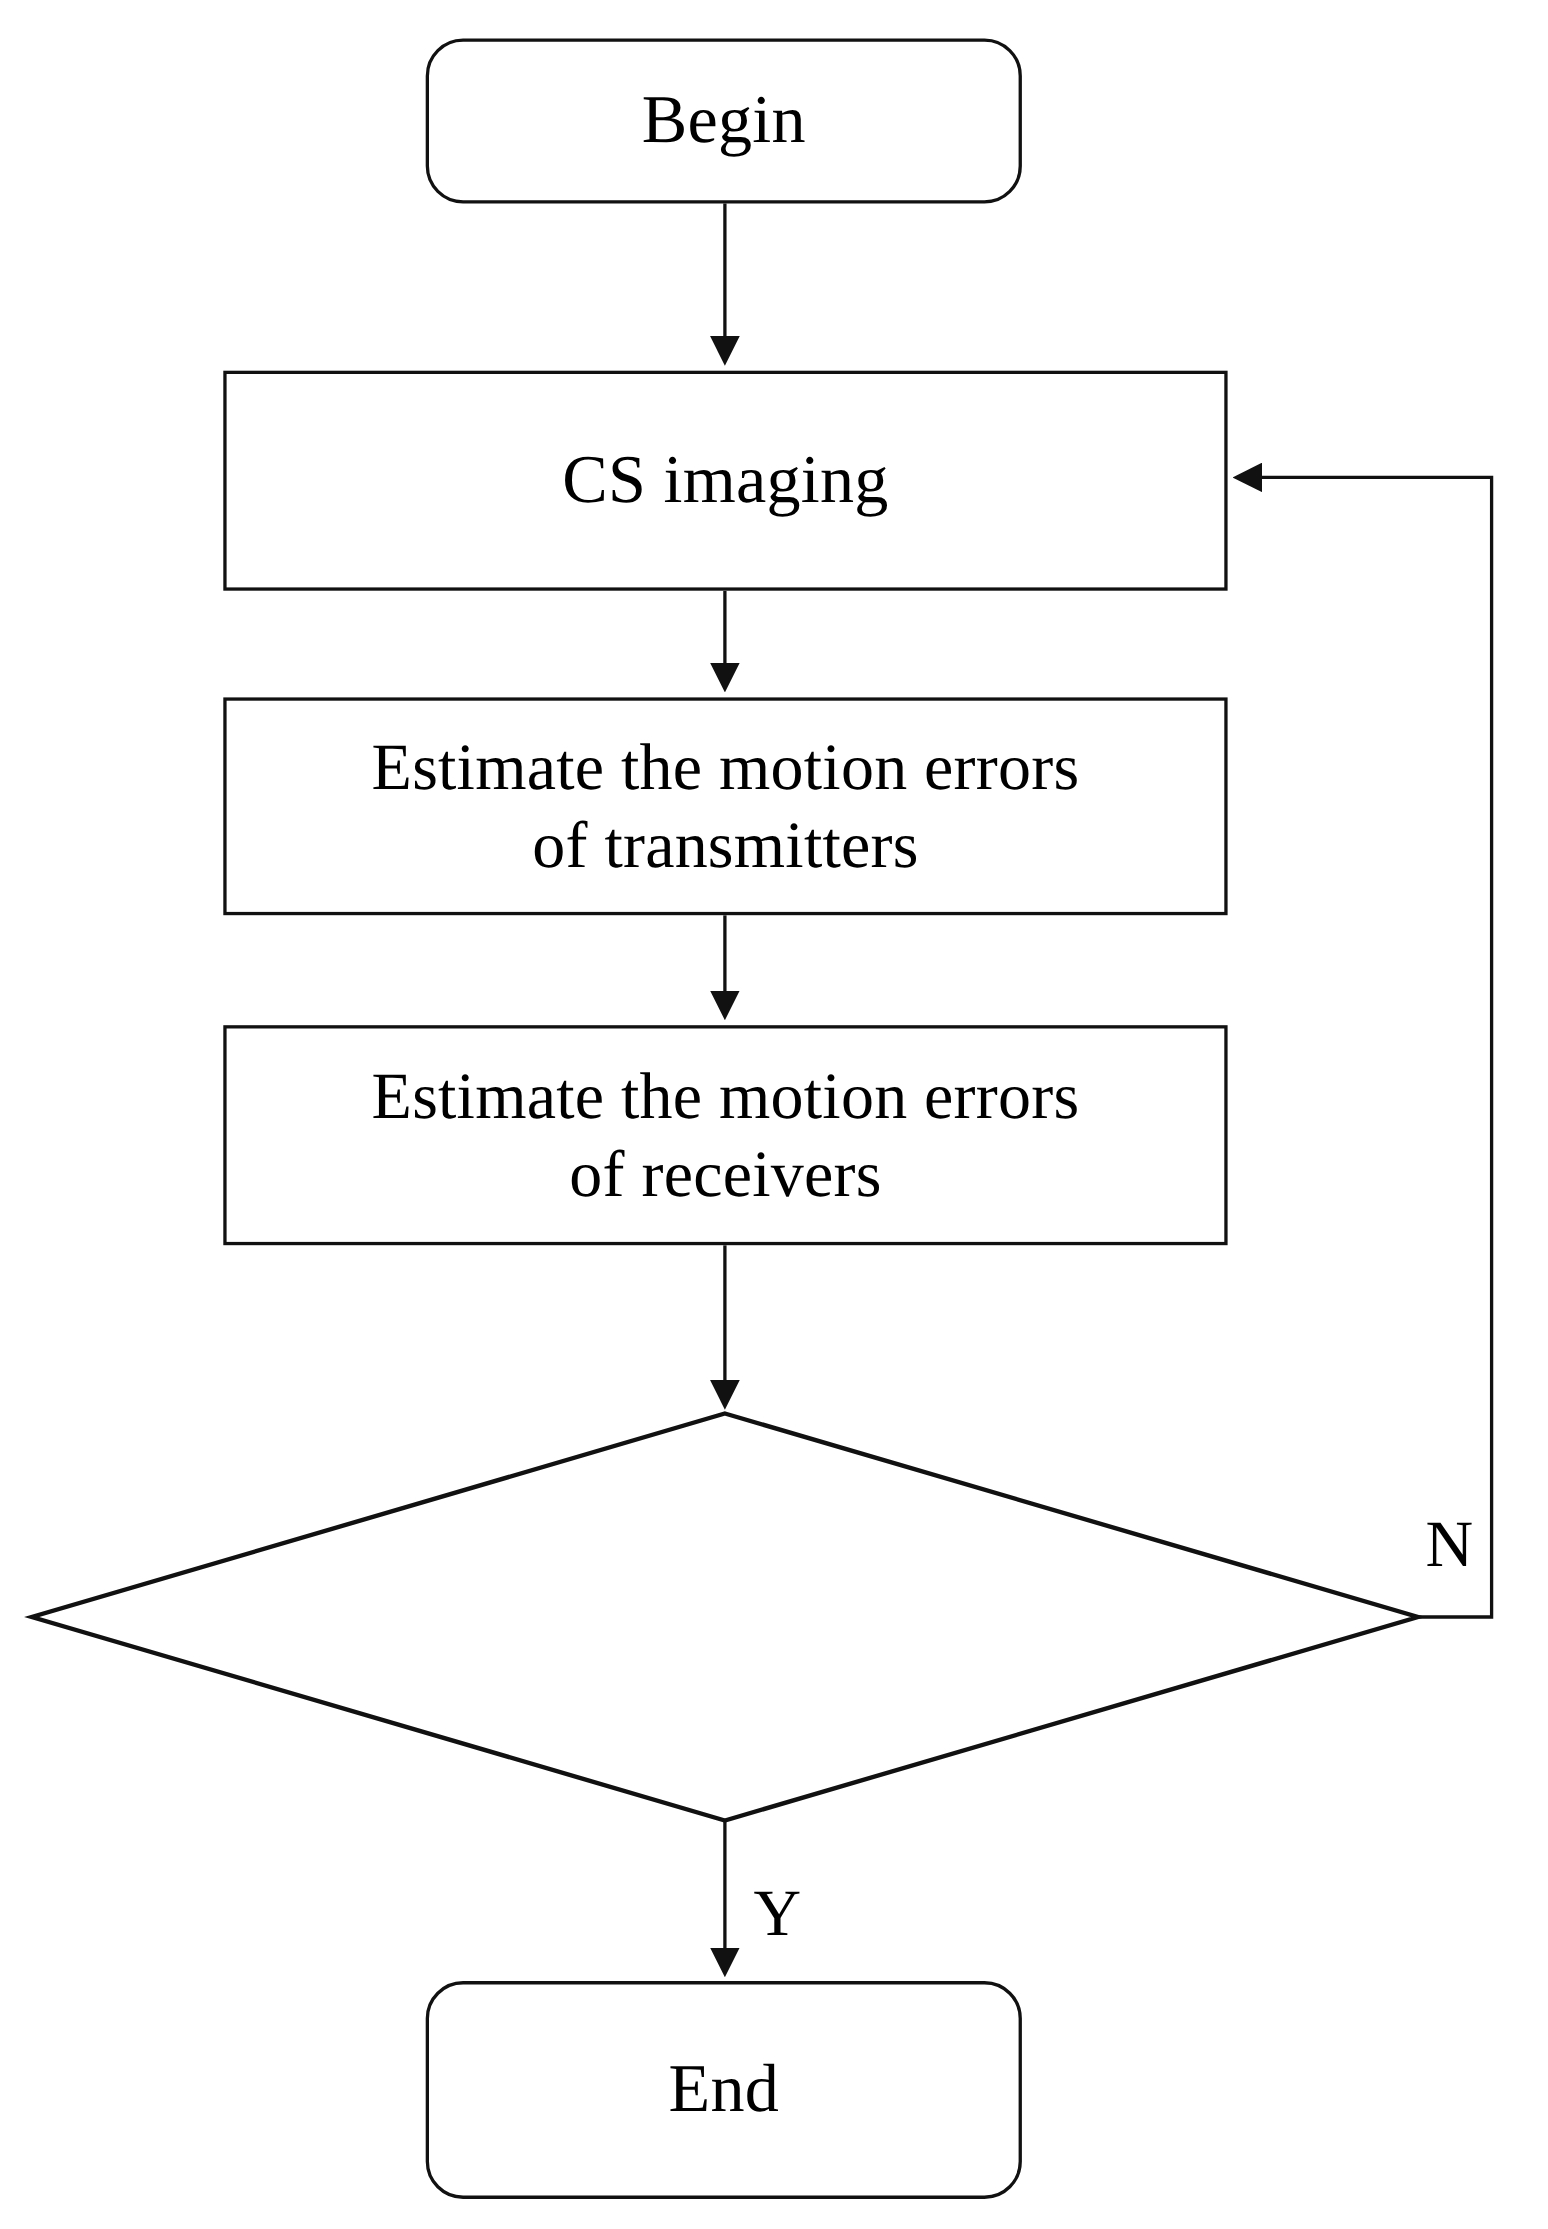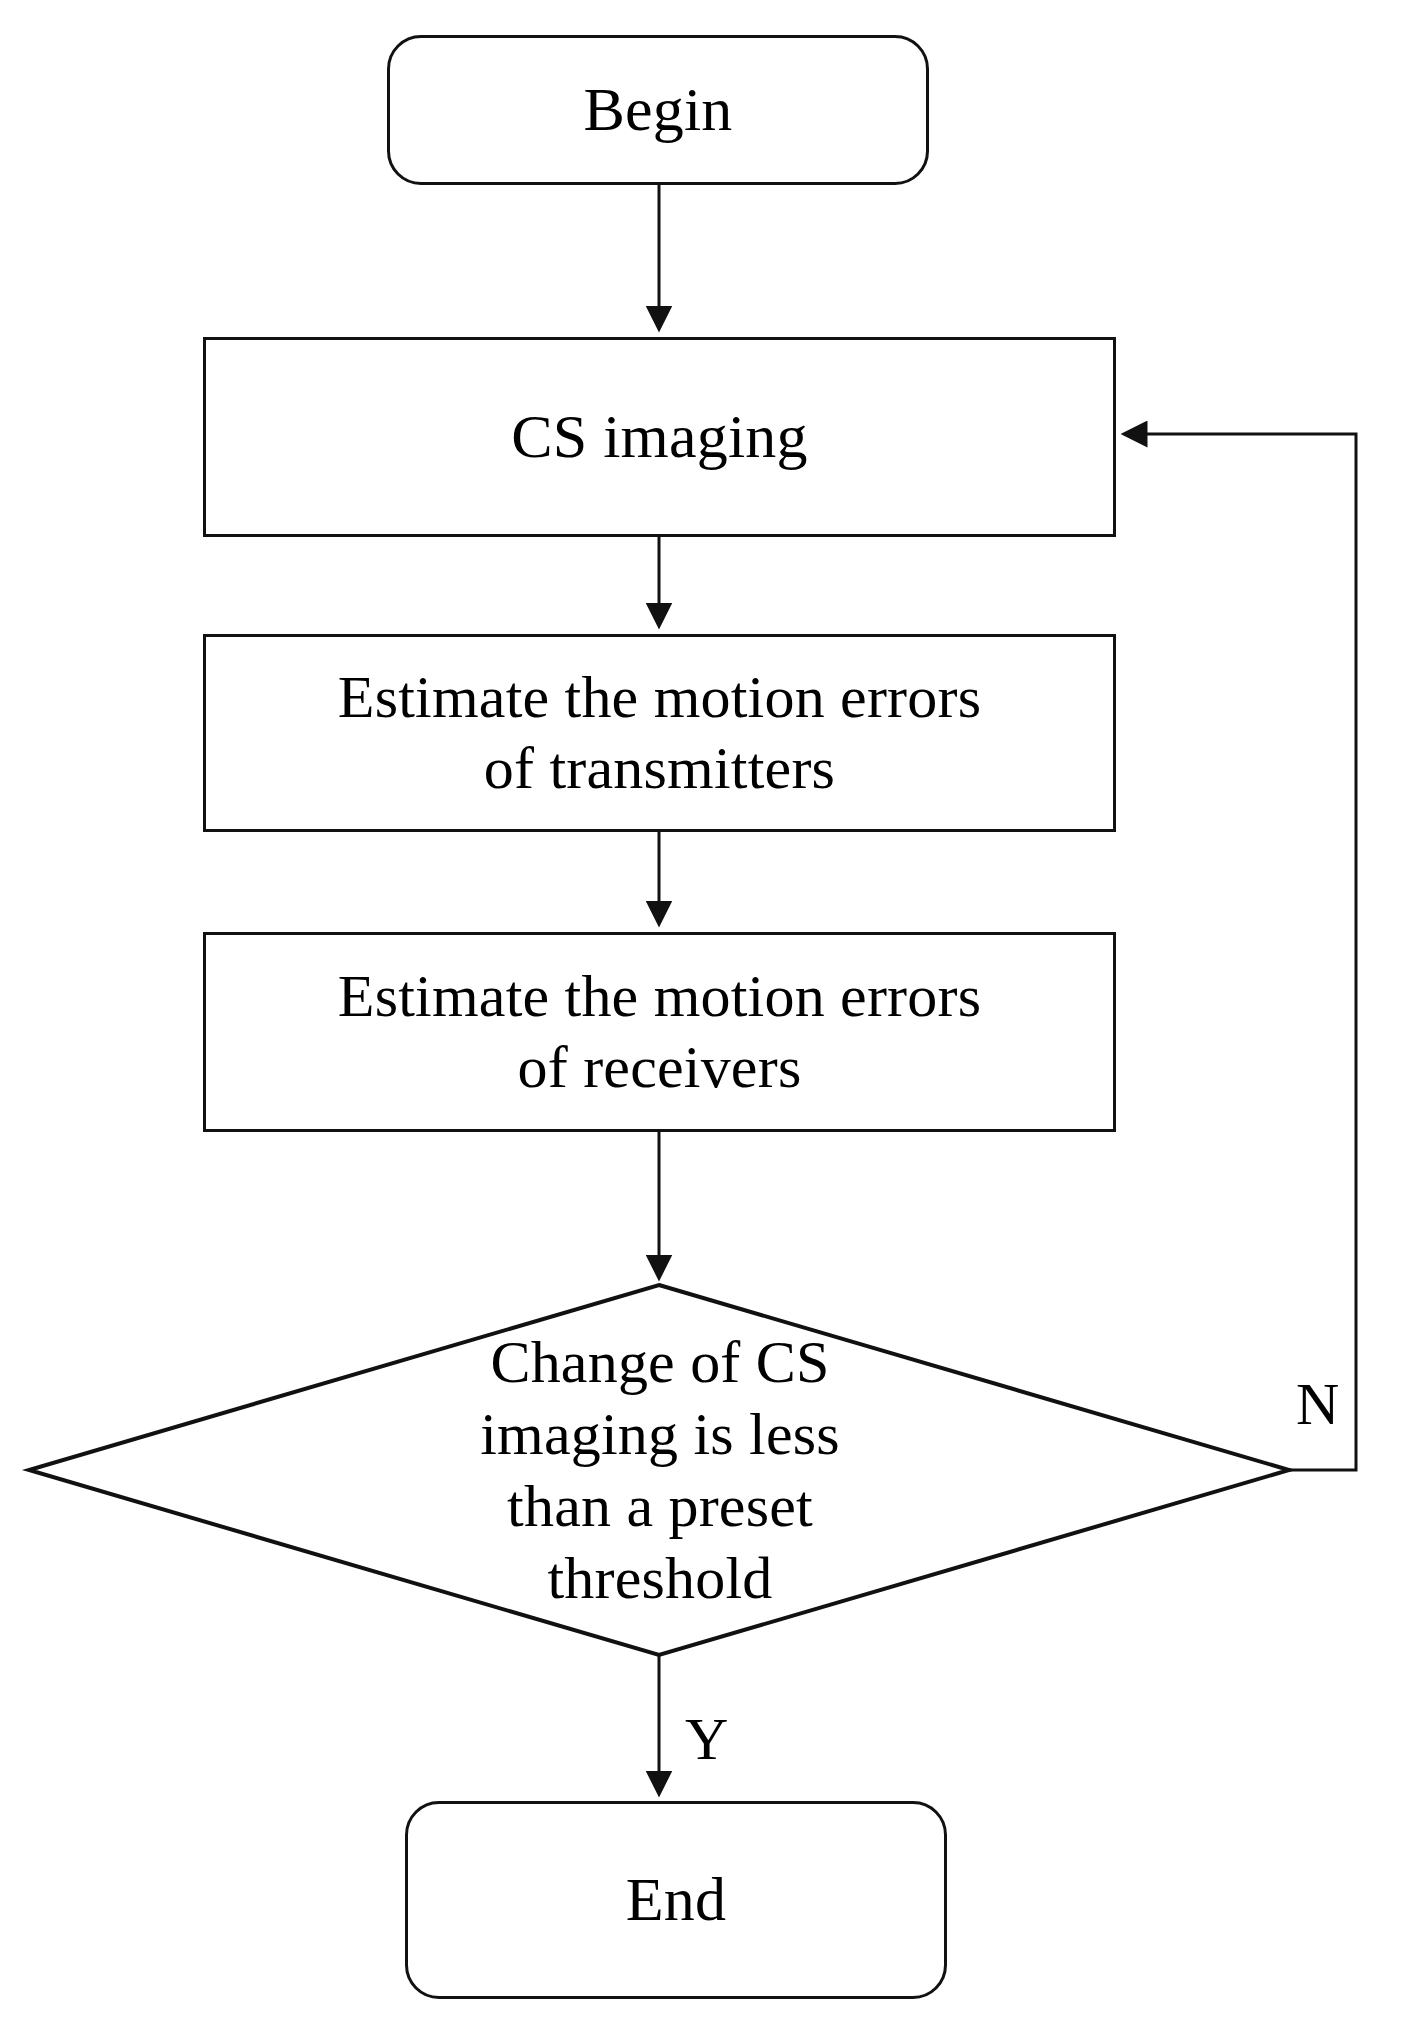--- a/index.html
+++ b/index.html
@@ -58,21 +58,21 @@
 
   #node-cs      { left: 203px; top: 337px;  width: 913px; height: 200px; }
   #node-cs .node-label { font-size: 62px; }
 
   #node-tx      { left: 203px; top: 634px;  width: 913px; height: 198px; }
   #node-tx .node-label { font-size: 60px; }
 
   #node-rx      { left: 203px; top: 932px;  width: 913px; height: 200px; }
   #node-rx .node-label { font-size: 60px; }
 
-  #node-end     { left: 405px; top: 1801px; width: 542px; height: 198px; }
+  #node-end     { left: 387px; top: 1801px; width: 542px; height: 198px; }
   #node-end .node-label { font-size: 62px; }
 
   
   #node-decision {
     left: 330px;
     top: 1285px;
     width: 660px;
     height: 370px;
     border: none;
     background: transparent;
@@ -143,26 +143,20 @@
   <div class="node node-process" id="node-tx">
     <span class="node-label">Estimate the motion errors
 of transmitters</span>
   </div>
 
   <div class="node node-process" id="node-rx">
     <span class="node-label">Estimate the motion errors
 of receivers</span>
   </div>
 
-  <div class="node" id="node-decision">
-    <span class="node-label">Change of CS
-imaging is less
-than a preset
-threshold</span>
-  </div>
 
   <div class="node node-terminator" id="node-end">
     <span class="node-label">End</span>
   </div>
 
   <span class="edge-label" id="label-n">N</span>
 
   <span class="edge-label" id="label-y">Y</span>
 
 </div>

